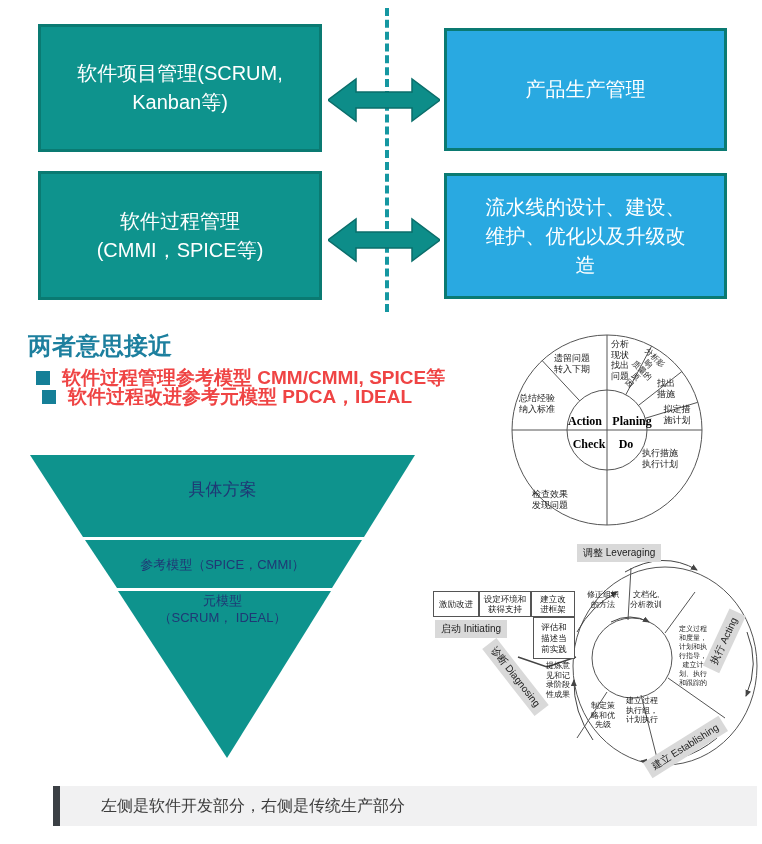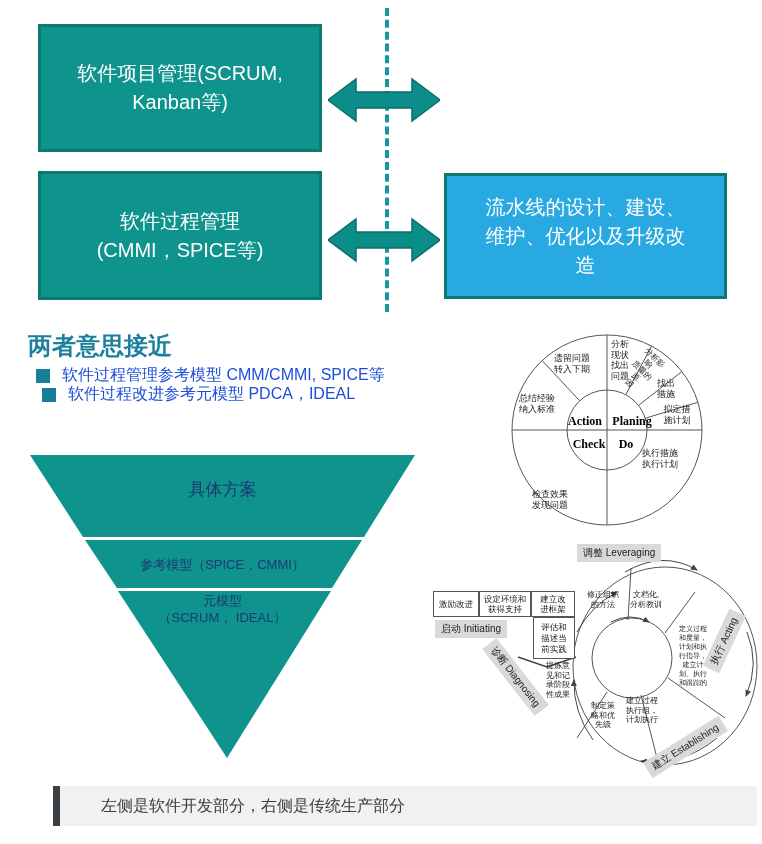--- a/index.html
+++ b/index.html
@@ -12,21 +12,21 @@
           border:3px solid #0a7a72;box-sizing:border-box;}
   .teal{background:#0e938d;}
   .blue{background:#29a9e1;}
   .dashline{position:absolute;left:385px;top:8px;height:304px;width:0;
             border-left:4px dashed #1597a1;}
   .dblarrow{position:absolute;width:112px;height:48px;}
   
   .heading{position:absolute;left:28px;top:330px;font-size:24px;font-weight:bold;color:#1c7f9e;}
   .bullet-row{position:absolute;left:36px;display:flex;align-items:center;}
   .bullet-sq{width:14px;height:14px;background:#157f97;margin-right:12px;flex:none;}
-  .bullet-tx{font-size:16px;color:#1d4ed8;}
+  .bullet-tx{font-size:19px;color:#ef4444;font-weight:bold;}
   
   .pyr-wrap{position:absolute;left:25px;top:440px;width:395px;height:330px;}
   .pyr-text{position:absolute;left:0;width:100%;text-align:center;color:#1f3875;}
   
   .pdca-wrap{position:absolute;left:505px;top:332px;width:257px;height:200px;}
   .pdca-wrap svg{position:absolute;left:0;top:0;}
   .seg{position:absolute;font-size:9px;line-height:10.5px;color:#1a1a1a;text-align:center;}
   .qlabel{font-family:"Liberation Serif","DejaVu Serif",serif;font-weight:bold;font-size:12px;}
   
   .ideal-wrap{position:absolute;left:425px;top:540px;width:337px;height:235px;}
@@ -50,20 +50,21 @@
 </head>
 <body>
 
 <div class="page">
 
   <div class="mapbox teal ml" style="left:38px;top:24px;width:284px;height:128px;">软件项目管理(SCRUM,
 Kanban等)</div>
   <div class="mapbox teal ml" style="left:38px;top:171px;width:284px;height:129px;">软件过程管理
 (CMMI，SPICE等)</div>
 
+  <div class="mapbox blue ml" style="left:444px;top:28px;width:283px;height:123px;">产品生产管理</div>
   <div class="mapbox blue ml" style="left:444px;top:173px;width:283px;height:126px;">流水线的设计、建设、
 维护、优化以及升级改
 造</div>
 
   <div class="dashline"></div>
 
   <svg class="dblarrow" style="left:328px;top:76px;" viewBox="0 0 112 48">
     <polygon points="0,24 28,3 28,16 84,16 84,3 112,24 84,45 84,32 28,32 28,45" fill="#0d8d89" stroke="#0a6e6b" stroke-width="1.5"></polygon>
   </svg>
   <svg class="dblarrow" style="left:328px;top:216px;" viewBox="0 0 112 48">

